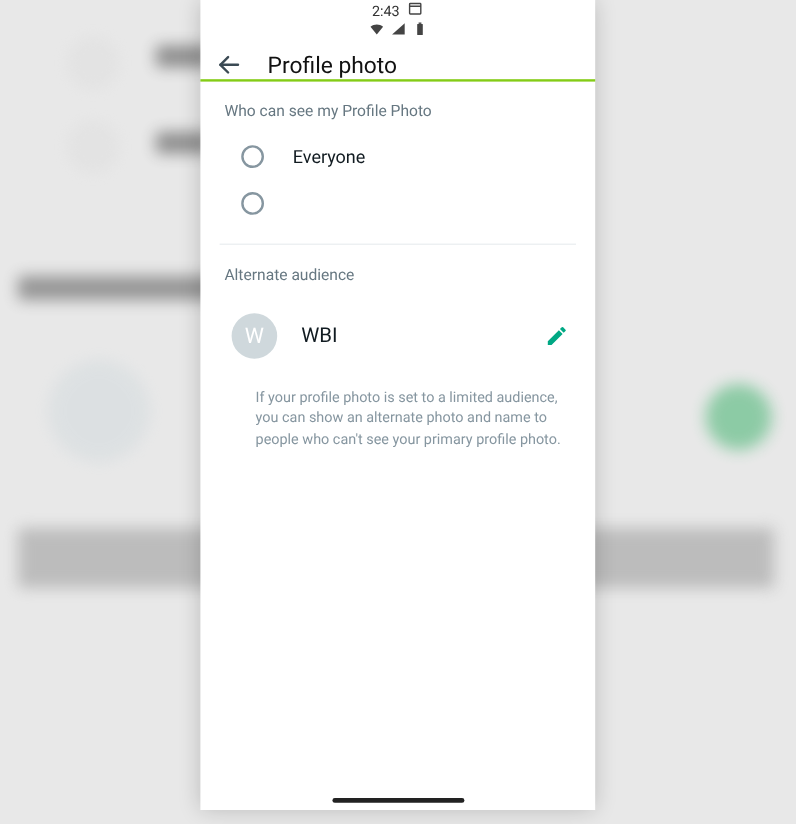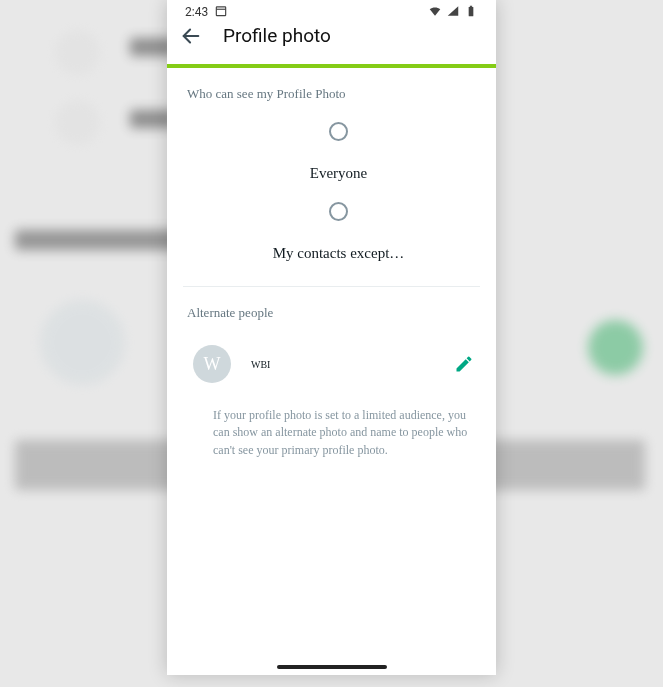--- a/index.html
+++ b/index.html
@@ -47,77 +47,76 @@
       flex-direction: column;
     }
     .status-bar {
       height: 24px;
       display: flex;
       align-items: center;
       justify-content: space-between;
       padding: 0 18px;
       font-size: 12px;
       color: #333;
+      flex-direction: column;
     }
     .status-left {
       display: flex;
       align-items: center;
       gap: 6px;
     }
     .status-right {
       display: flex;
       align-items: center;
       gap: 4px;
     }
     .status-icon {
       width: 14px;
       height: 14px;
     }
     .app-bar {
       height: 44px;
       display: flex;
-      align-items: flex-start;
+      align-items: flex-end;
       padding: 0 12px;
       gap: 20px;
-      border-bottom: 4px solid #84cc16;
+      border-bottom: 2px solid #84cc16;
     }
     .back-btn {
       width: 24px;
       height: 24px;
       display: flex;
       align-items: center;
       justify-content: center;
       cursor: pointer;
     }
     .page-title {
       font-size: 19px;
       color: #111;
       font-weight: 400;
     }
     .content {
       flex: 1;
       overflow-y: auto;
-      font-family: Liberation Serif, serif;
     }
     .section-header {
       font-size: 13px;
       color: #667781;
       padding: 18px 20px 10px 20px;
     }
     .radio-list {
       padding: 0 20px 14px 20px;
     }
     .radio-item {
       display: flex;
       align-items: center;
       gap: 24px;
       padding: 10px 0;
       cursor: pointer;
       padding-left: 14px;
-      flex-direction: column;
     }
     .radio-circle {
       width: 19px;
       height: 19px;
       border: 2px solid #8696a0;
       border-radius: 50%;
       display: flex;
       align-items: center;
       justify-content: center;
       flex-shrink: 0;
@@ -153,21 +152,21 @@
       background: #cfd8dc;
       display: flex;
       align-items: center;
       justify-content: center;
       color: #fff;
       font-size: 18px;
       flex-shrink: 0;
     }
     .alt-name {
       flex: 1;
-      font-size: 10px;
+      font-size: 17px;
       color: #111b21;
     }
     .edit-btn {
       width: 24px;
       height: 24px;
       display: flex;
       align-items: center;
       justify-content: center;
       cursor: pointer;
     }
@@ -249,27 +248,26 @@
 
     <div class="section-header">Who can see my Profile Photo</div>
 
     <div class="radio-list">
       <div class="radio-item">
         <div class="radio-circle"></div>
         <div class="radio-label">Everyone</div>
       </div>
       <div class="radio-item">
         <div class="radio-circle"></div>
-        <div class="radio-label">My contacts except…</div>
       </div>
     </div>
 
     <div class="divider"></div>
 
-    <div class="section-header">Alternate people</div>
+    <div class="section-header">Alternate audience</div>
 
     <div class="alt-profile-row">
       <div class="alt-avatar">
         <span>W</span>
       </div>
       <div class="alt-name">WBI</div>
       <div class="edit-btn">
         <svg width="20" height="20" viewBox="0 0 24 24" fill="#00a884">
           <path d="M3 17.25V21h3.75L17.81 9.94l-3.75-3.75L3 17.25zM20.71 7.04a1 1 0 0 0 0-1.41l-2.34-2.34a1 1 0 0 0-1.41 0l-1.83 1.83 3.75 3.75 1.83-1.83z"></path>
         </svg>

